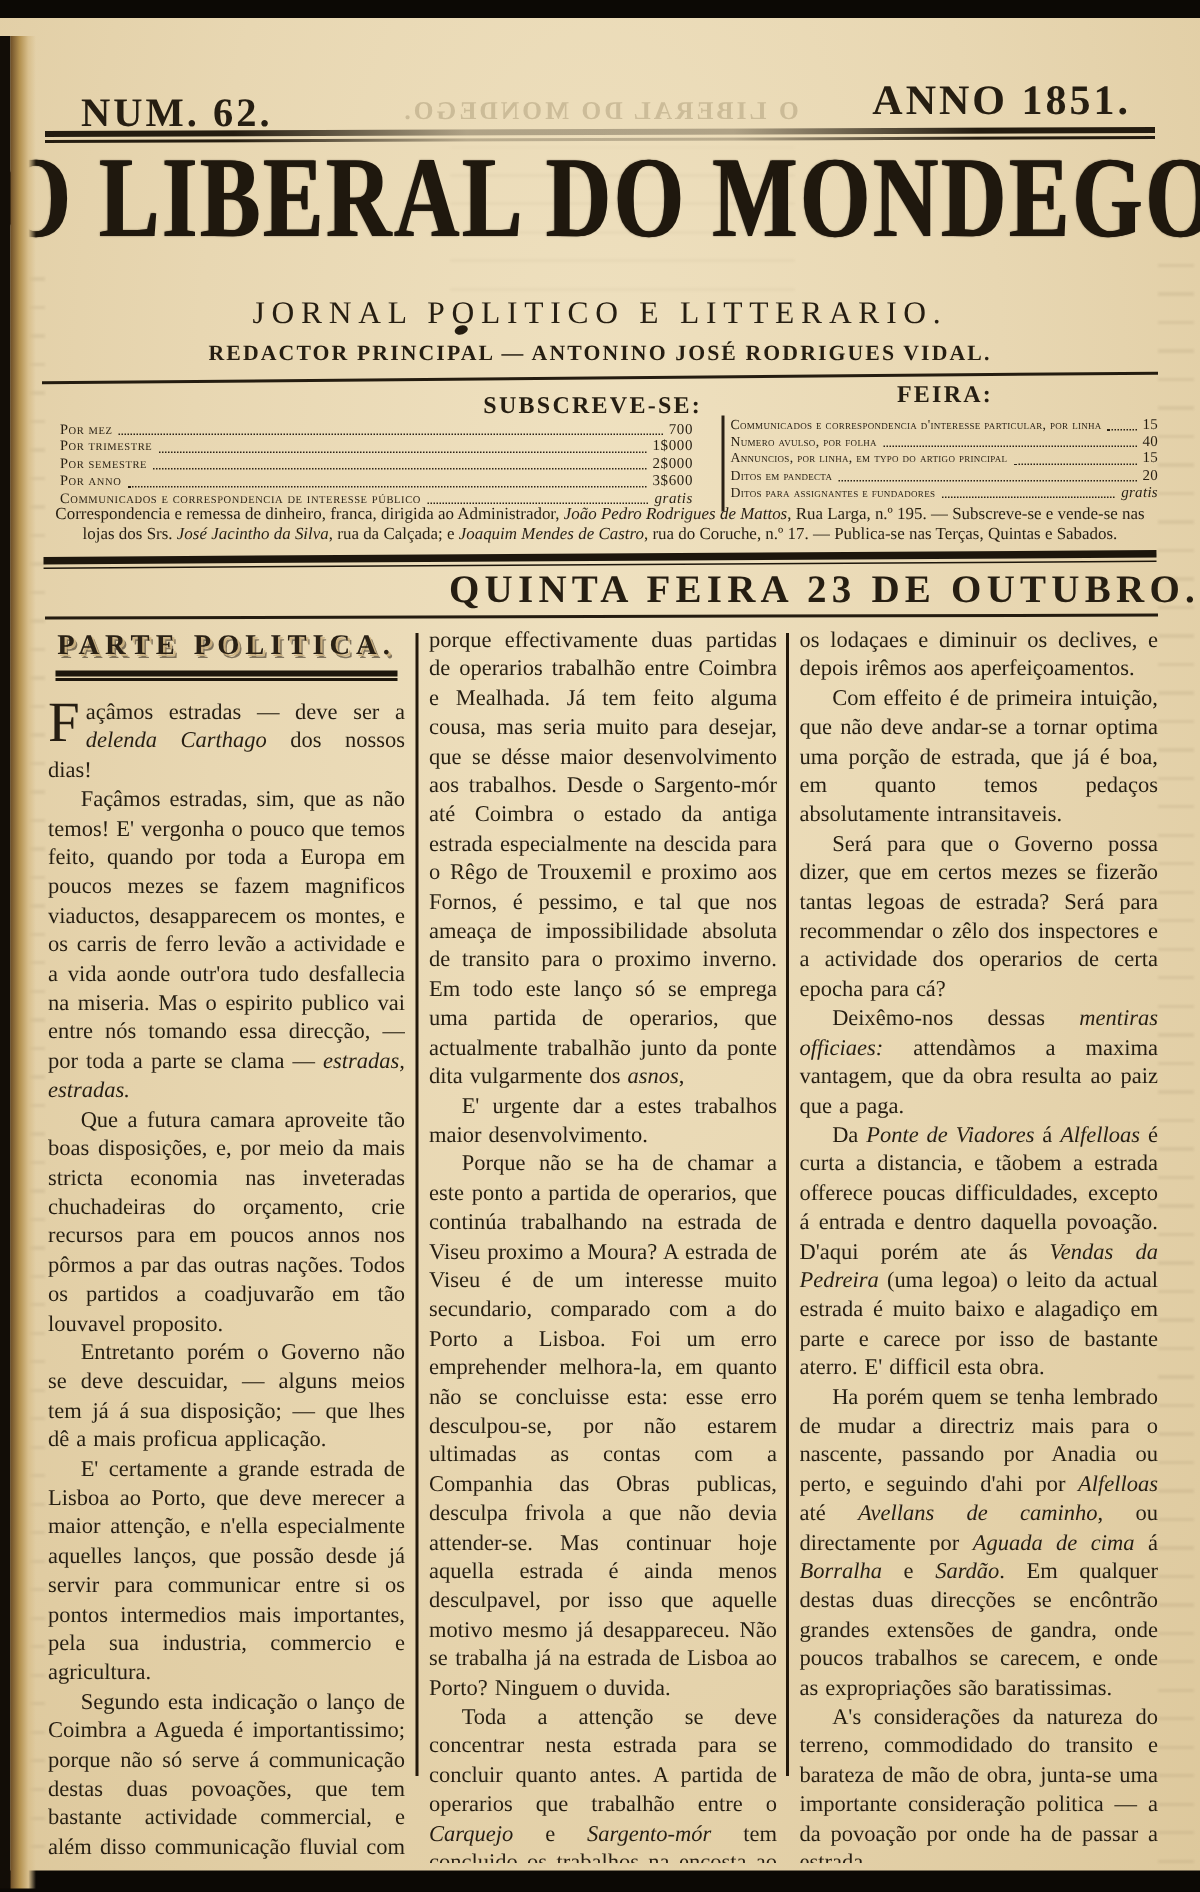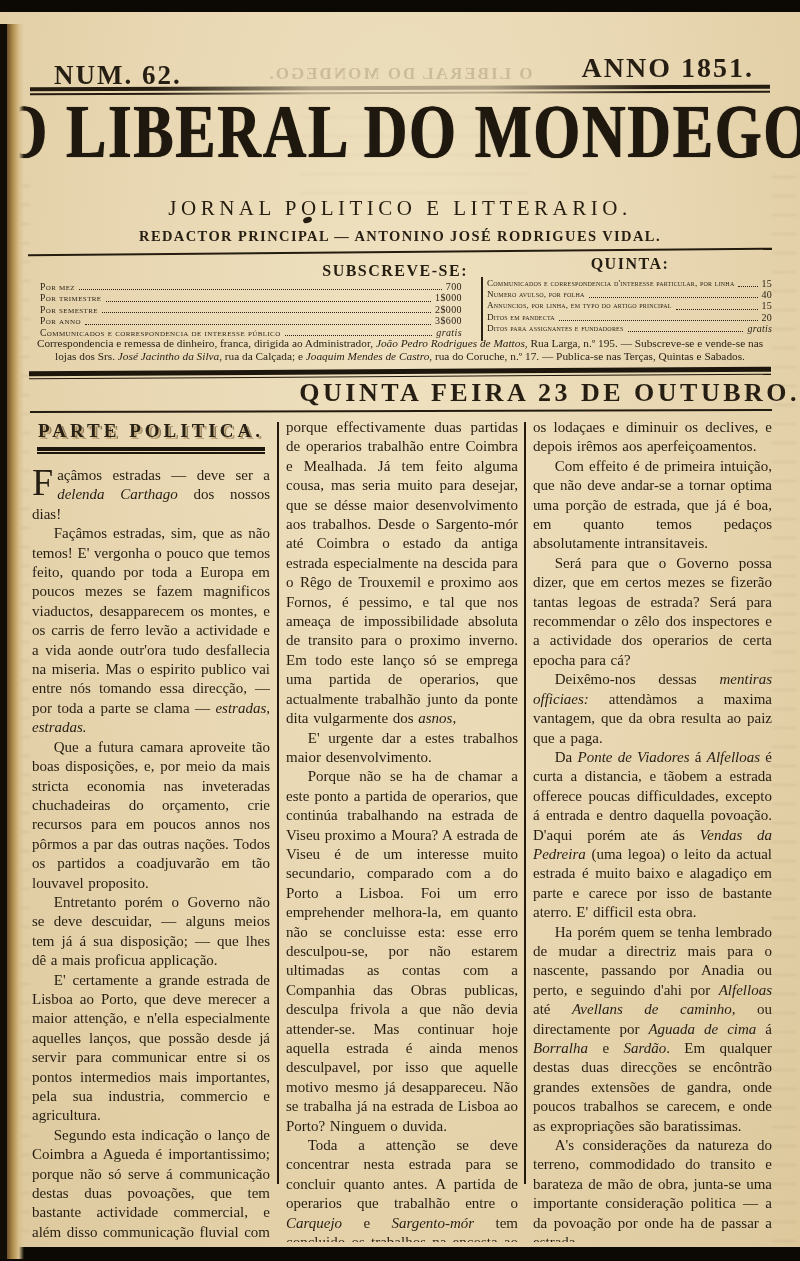--- a/index.html
+++ b/index.html
@@ -110,21 +110,21 @@
   <div class="issue-year">ANNO 1851.</div>
   <div class="rule-a"></div>
 
   <div class="masthead">O LIBERAL DO MONDEGO.</div>
   <div class="subtitle">JORNAL POLITICO E LITTERARIO.</div>
   <div class="ink-blot"></div>
   <div class="redactor">REDACTOR PRINCIPAL — ANTONINO JOSÉ RODRIGUES VIDAL.</div>
   <div class="rule-b"></div>
 
   <div class="sub-title-left">SUBSCREVE-SE:</div>
-  <div class="sub-title-right">QUINTA:</div>
+  <div class="sub-title-right">FEIRA:</div>
   <div class="sub-left" id="sub-left">
       <div class="sub-row">
         <span>Por mez</span>
         <span class="leader"></span>
         <span class="val">700</span>
       </div>
       <div class="sub-row">
         <span>Por trimestre</span>
         <span class="leader"></span>
         <span class="val">1$000</span>

